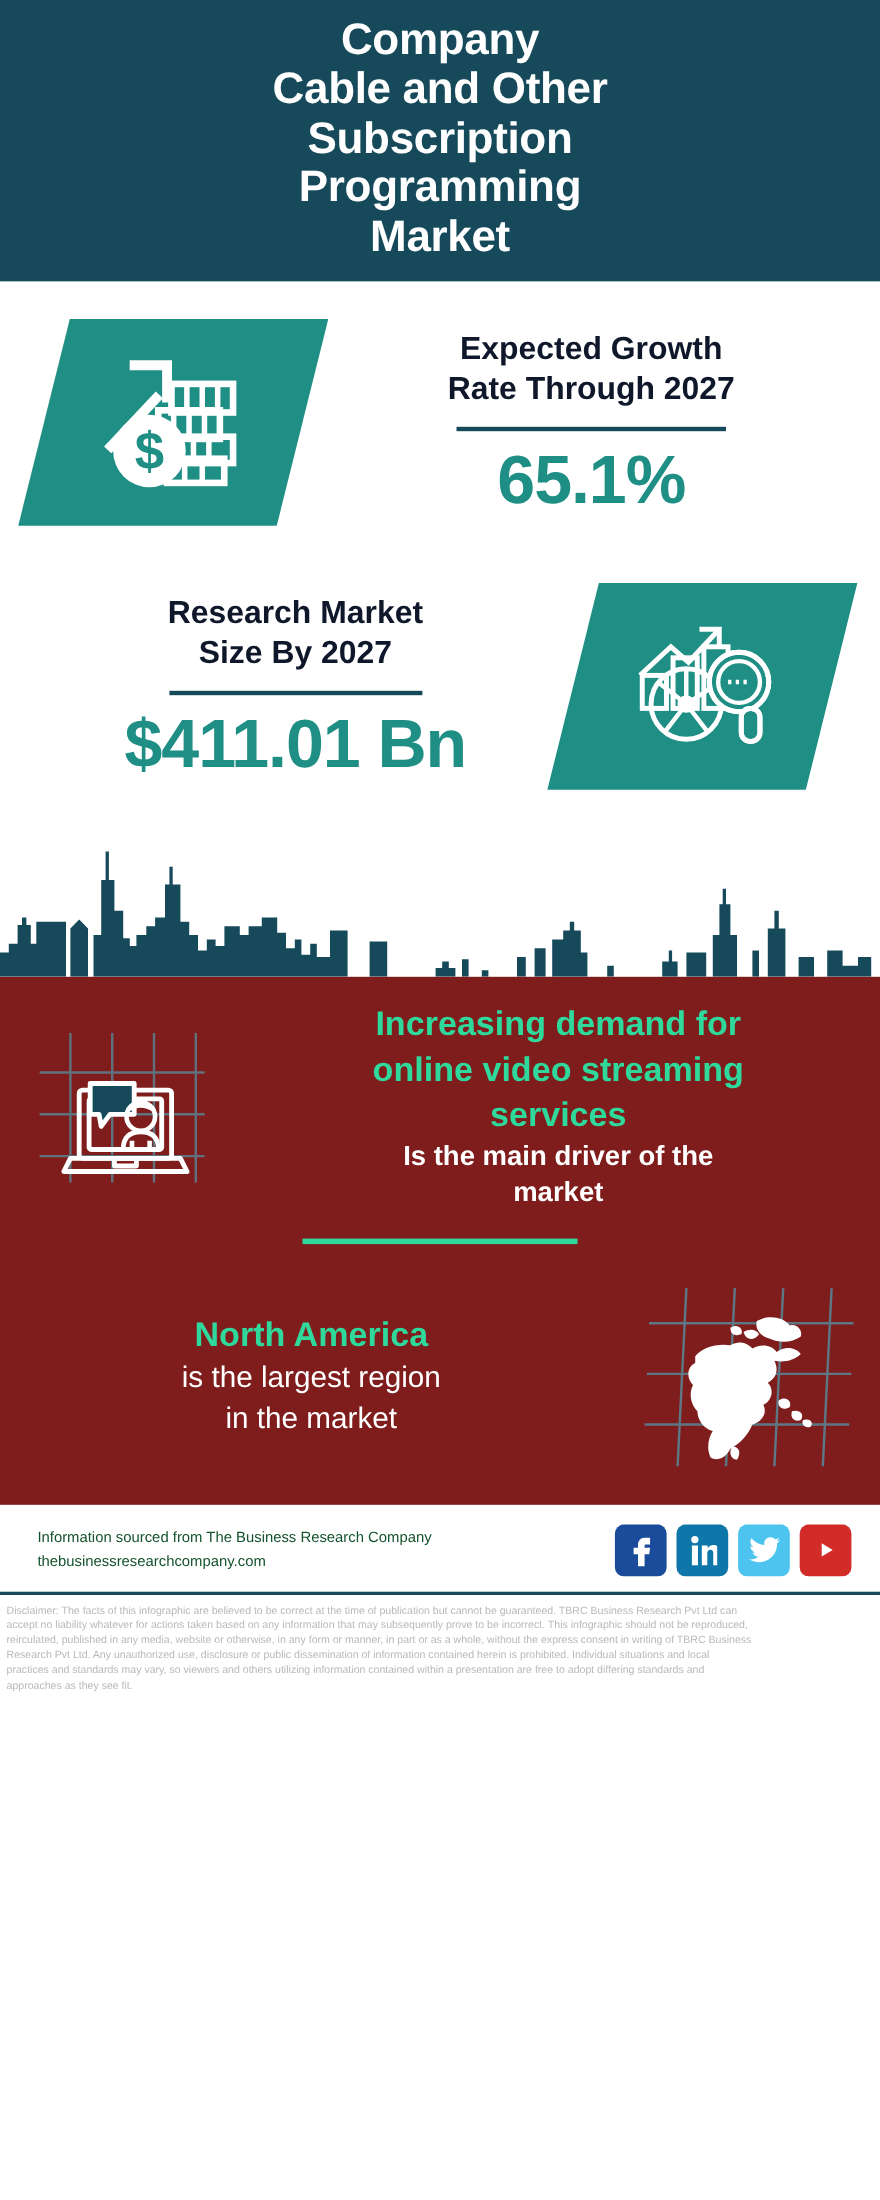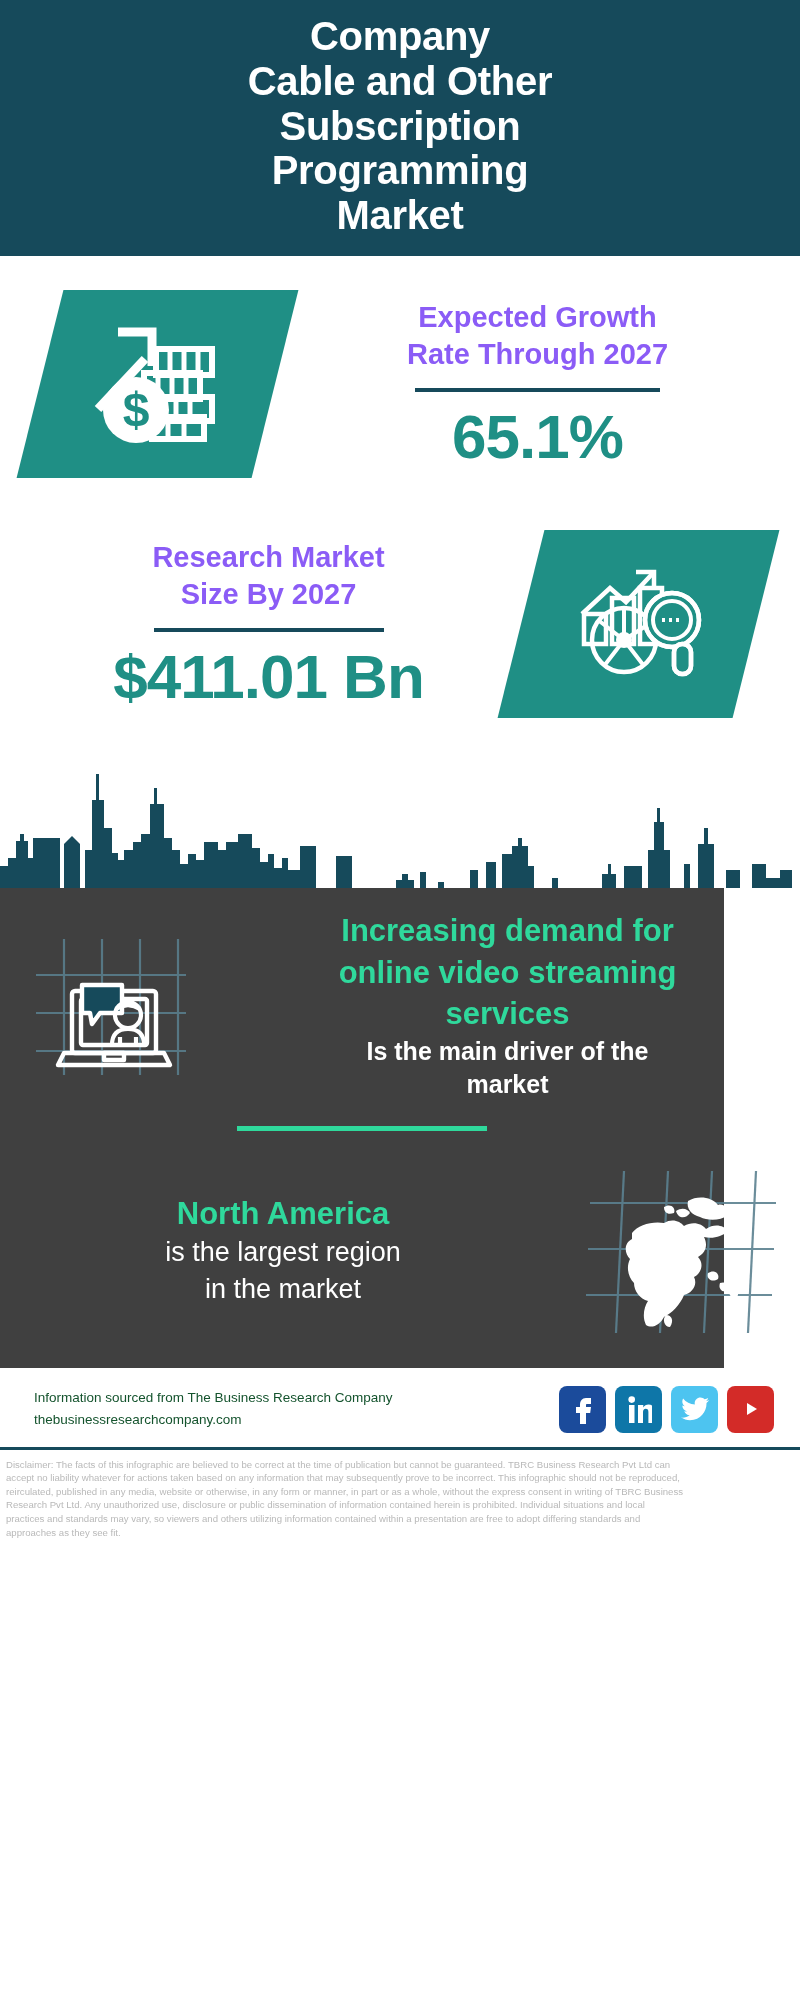--- a/index.html
+++ b/index.html
@@ -44,21 +44,21 @@
     transform:skewX(-14deg);
     display:flex;
     align-items:center;
     justify-content:center;
     flex:none;
   }
   .icon-slab .inner { transform:skewX(14deg); display:block; }
 
   .stat-text { flex:1; text-align:center; padding:0 10px; }
   .stat-title {
-    color:#8b5cf6;
+    color:#0f172a;
     font-size:29px;
     font-weight:bold;
     line-height:1.28;
   }
   .stat-rule {
     width:245px;
     height:4px;
     background:#164a5b;
     margin:14px auto 12px auto;
   }
@@ -69,22 +69,22 @@
     line-height:1.05;
     letter-spacing:-1px;
   }
 
   
   .skyline-wrap { width:800px; height:150px; position:relative; background:#ffffff; }
   .skyline-wrap svg { display:block; width:800px; height:150px; }
 
   
   .dark-zone {
-    background:#404040;
-    width:724px;
+    background:#7f1d1d;
+    width:800px;
     position:relative;
     padding-bottom:4px;
   }
   .panel {
     display:flex;
     align-items:center;
     width:800px;
     padding:8px 0;
   }
   .panel .art { width:215px; flex:none; display:flex; justify-content:center; }

